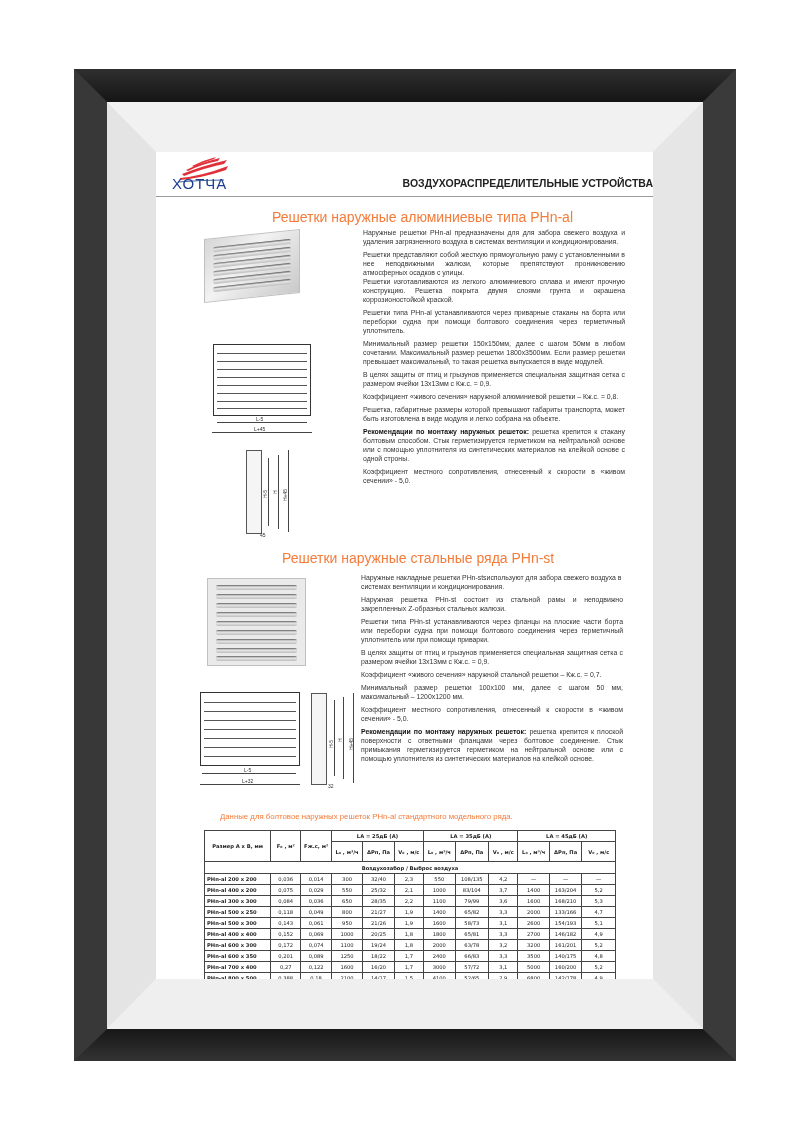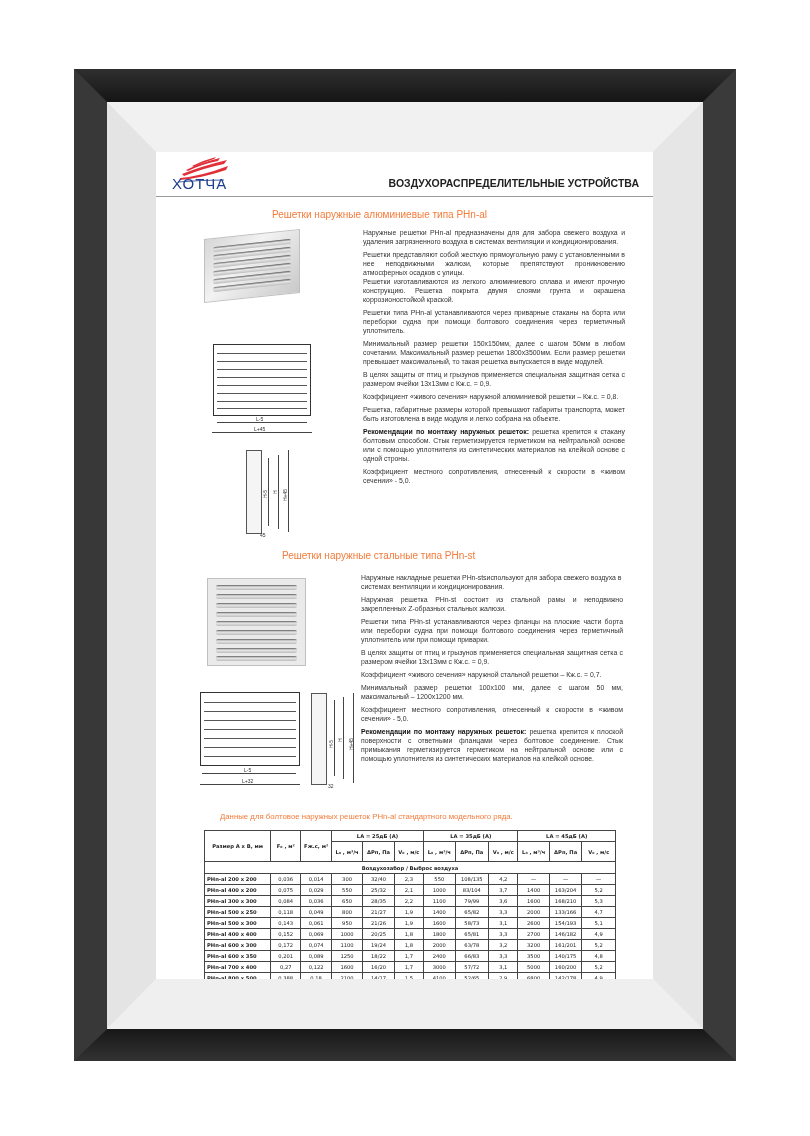--- a/index.html
+++ b/index.html
@@ -33,23 +33,23 @@
     clip-path: polygon(49px 0, calc(100% - 50px) 0, 100% 100%, 0 100%); }
 
   .paper {
     position: absolute; left: 156px; top: 152px; width: 497px; height: 827px;
     background: #ffffff; overflow: hidden;
   }
   
   .header { position:absolute; left:0; top:0; width:497px; height:44px; border-bottom:1px solid #9a9a9a; }
   .logo { position:absolute; left:16px; top:2px; width:70px; height:40px; }
   .logo-text { position:absolute; left:16px; top:23px; font-size:15px; color:#1d3f8f; letter-spacing:1px; font-weight:normal; }
-  .header-title { position:absolute; right:14px; top:25px; font-size:10.5px; font-weight:bold; color:#222; }
-
-  .section-title { position:absolute; font-size:10px; color:#f47b3a; }
+  .header-title { position:absolute; right:0; top:25px; font-size:10.5px; font-weight:bold; color:#222; }
+
+  .section-title { position:absolute; font-size:14px; color:#f47b3a; }
 
   .text-col { position:absolute; left:207px; width:262px; font-size:6.9px; line-height:9px; color:#333; }
   .text-col p { margin: 0 0 4px 0; text-align: justify; }
   .text-col b { color:#111; }
 
   
   .grille-photo { position:absolute; background: linear-gradient(135deg,#d6d6d6,#f2f2f2 40%,#c9c9c9); border:1px solid #c0c0c0; }
   .grille-photo .slat { position:absolute; left:8%; width:84%; height:5px; background: linear-gradient(#5d5d5d,#e8e8e8 40%,#bdbdbd); border-radius:2px; }
   .drawing { position:absolute; border:1.2px solid #333; background:#fff; }
   .drawing .line { position:absolute; left:3px; right:3px; height:0; border-top:1px solid #555; }
@@ -135,21 +135,21 @@
     <p>Решетки изготавливаются из легкого алюминиевого сплава и имеют прочную конструкцию. Решетка покрыта двумя слоями грунта и окрашена коррозионостойкой краской.</p>
     <p>Решетки типа PHn-al устанавливаются через приварные стаканы на борта или переборки судна при помощи болтового соединения через герметичный уплотнитель.</p>
     <p>Минимальный размер решетки 150x150мм, далее с шагом 50мм в любом сочетании. Максимальный размер решетки 1800x3500мм. Если размер решетки превышает максимальный, то такая решетка выпускается в виде модулей.</p>
     <p>В целях защиты от птиц и грызунов применяется специальная защитная сетка с размером ячейки 13x13мм с Кж.с. = 0,9.</p>
     <p>Коэффициент «живого сечения» наружной алюминиевой решетки – Кж.с. = 0,8.</p>
     <p>Решетка, габаритные размеры которой превышают габариты транспорта, может быть изготовлена в виде модуля и легко собрана на объекте.</p>
     <p><b>Рекомендации по монтажу наружных решеток:</b><span> решетка крепится к стакану болтовым способом. Стык герметизируется герметиком на нейтральной основе или с помощью уплотнителя из синтетических материалов на клейкой основе с одной строны.</span></p>
     <p>Коэффициент местного сопротивления, отнесенный к скорости в «живом сечении» - 5,0.</p>
   </div>
 
-  <div class="section-title" style="left:126px; top:398px;">Решетки наружные стальные типа PHn-st</div>
+  <div class="section-title" style="left:126px; top:398px;">Решетки наружные стальные ряда PHn-st</div>
 
   <div class="grille-photo" style="left:51px; top:426px; width:97px; height:86px; background:#eaeaea;">
     <div class="slat" style="top:6px"></div>
       <div class="slat" style="top:15px"></div>
     <div class="slat" style="top:24px"></div>
       <div class="slat" style="top:33px"></div>
     <div class="slat" style="top:42px"></div>
       <div class="slat" style="top:51px"></div>
     <div class="slat" style="top:60px"></div>
       <div class="slat" style="top:69px"></div>

